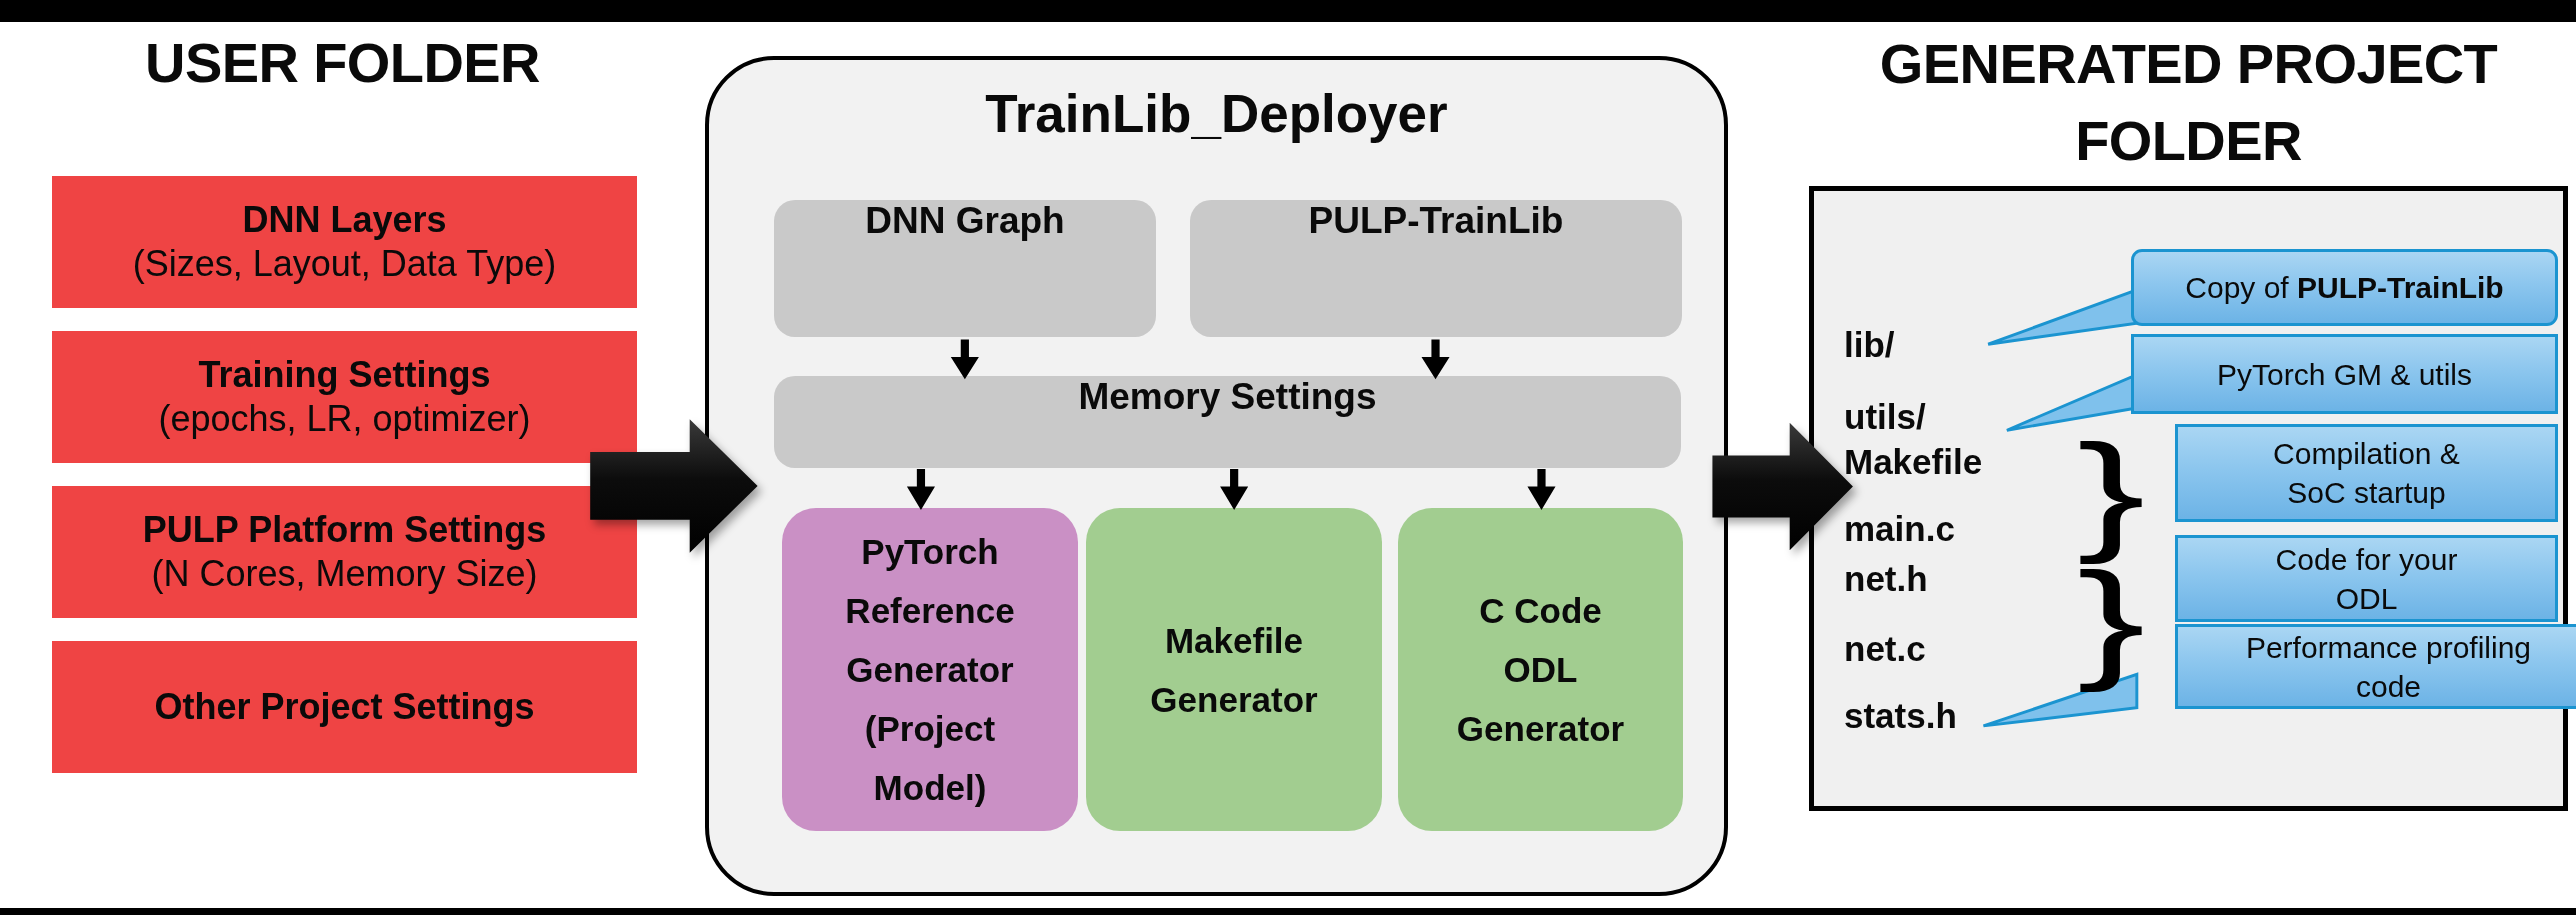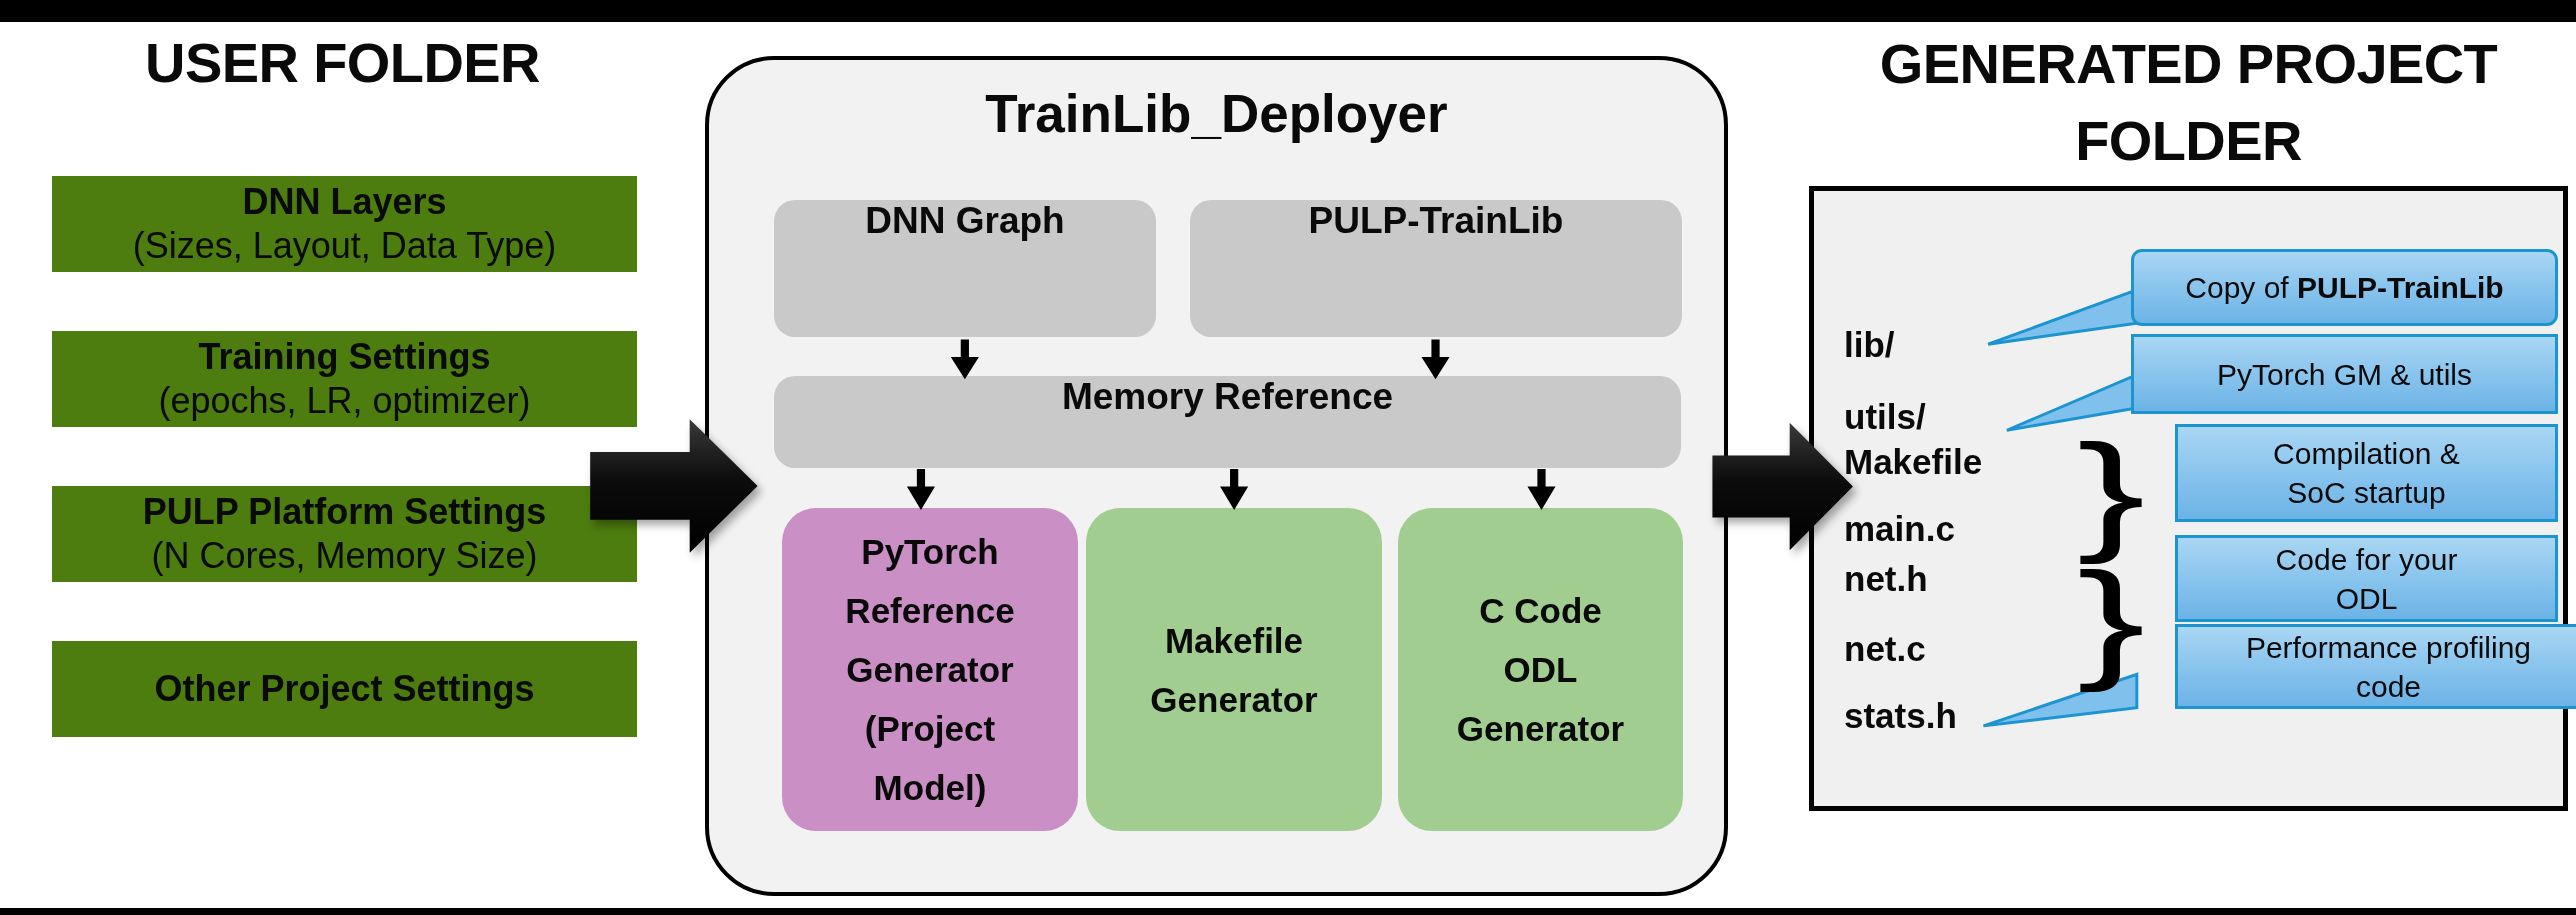--- a/index.html
+++ b/index.html
@@ -4,21 +4,21 @@
 <style>
   html,body{margin:0;padding:0;background:#ffffff;}
   .canvas{
     position:relative;width:2576px;height:915px;overflow:hidden;
     font-family:"Liberation Sans","DejaVu Sans",sans-serif;color:#0a0a0a;background:#ffffff;
   }
   .bar{position:absolute;left:0;width:2576px;background:#000;}
   .big-title{position:absolute;font-weight:bold;text-align:center;letter-spacing:-0.6px;}
   
   .uinput-box{
-    position:absolute;left:52px;width:585px;height:96px;background:#4d7c0f;
+    position:absolute;left:52px;width:585px;height:132px;background:#ef4444;
     display:flex;flex-direction:column;justify-content:center;align-items:center;
     font-size:36px;line-height:44px;text-align:center;z-index:3;
   }
   .uinput-box .t{font-weight:bold;}
   
   .outer-box{
     position:absolute;left:705px;top:56px;width:1023px;height:840px;
     background:#f2f2f2;border:4.1px solid #000;border-radius:69px;box-sizing:border-box;z-index:1;
   }
   .dep-title{position:absolute;left:764px;top:83px;width:905px;text-align:center;
@@ -82,21 +82,21 @@
   <div class="dep-title">TrainLib_Deployer</div>
 
   <div class="gbox" style="left:774px;top:200px;width:382px;height:137px;">
     <span>DNN Graph</span>
   </div>
   <div class="gbox" style="left:1190px;top:200px;width:492px;height:137px;">
     <span>PULP-TrainLib</span>
   </div>
 
   <div class="gbox" style="left:774px;top:376px;width:907px;height:92px;">
-    <span>Memory Reference</span>
+    <span>Memory Settings</span>
   </div>
 
   <div class="genbox purple" style="left:774px;width:296px;">
     <div>PyTorch</div>
     <div>Reference</div>
     <div>Generator</div>
     <div>(Project</div>
     <div>Model)</div>
   </div>
   <div class="genbox green" style="left:1086px;width:296px;">

